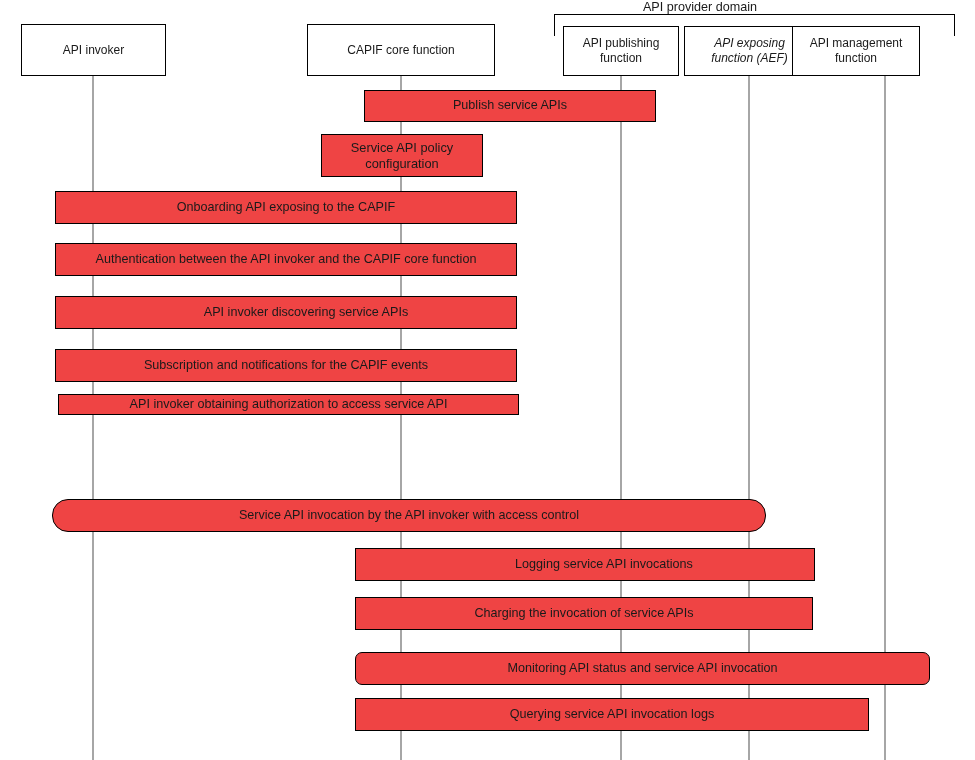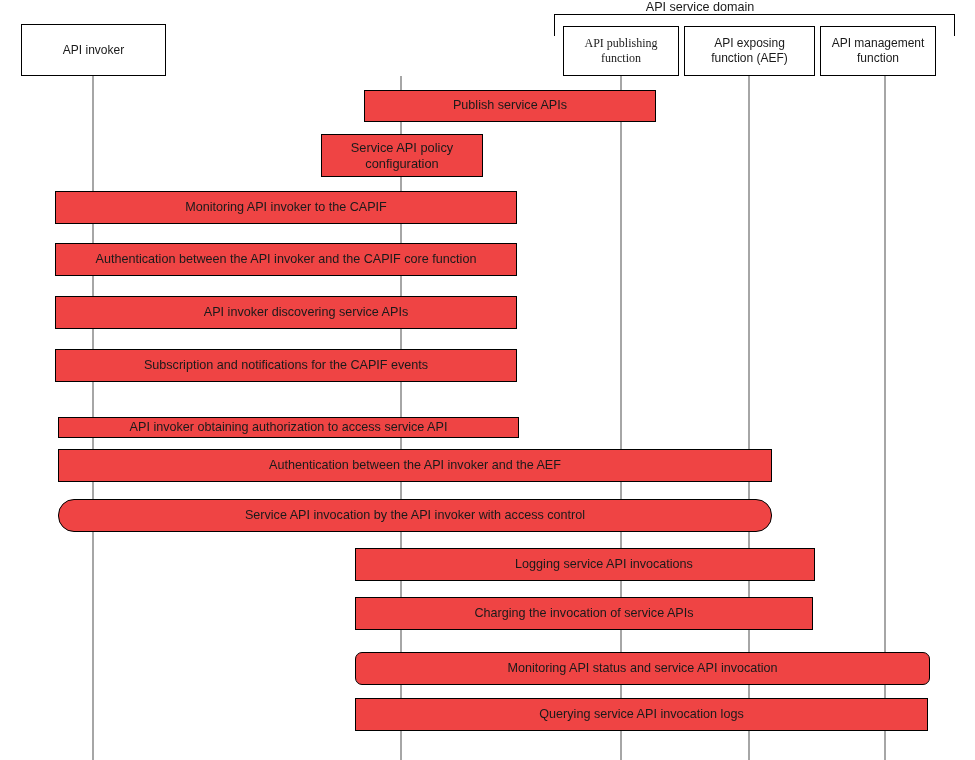--- a/index.html
+++ b/index.html
@@ -80,70 +80,70 @@
     white-space: nowrap;
     z-index: 2;
   }
 </style>
 </head>
 <body>
 
 <div id="diagram">
 
 <div class="domain-bracket" style="left: 554px; top: 14px; width: 401px; height: 22px;"></div>
-    <div class="domain-label" style="left: 700px; top: 1px; transform: translateX(-50%);">API service domain</div>
+    <div class="domain-label" style="left: 700px; top: 1px; transform: translateX(-50%);">API provider domain</div>
     <div class="lifeline" style="left: 92px; top: 76px; height: 684px; background: rgb(166, 166, 166);"></div>
     <div class="participant" style="left: 21px; top: 24px; width: 145px; height: 52px;">
       <span>API invoker</span>
     </div>
     <div class="lifeline" style="left: 400px; top: 76px; height: 684px; background: rgb(166, 166, 166);"></div>
+    <div class="participant" style="left: 307px; top: 24px; width: 188px; height: 52px;">
+      <span>CAPIF core function</span>
+    </div>
     <div class="lifeline" style="left: 620px; top: 76px; height: 684px; background: rgb(166, 166, 166);"></div>
-    <div class="participant" style="left: 563px; top: 26px; width: 116px; height: 50px; font-family: Liberation Serif, serif;">
+    <div class="participant" style="left: 563px; top: 26px; width: 116px; height: 50px;">
       <span>API publishing function</span>
     </div>
     <div class="lifeline" style="left: 748px; top: 76px; height: 684px; background: rgb(166, 166, 166);"></div>
-    <div class="participant" style="left: 684px; top: 26px; width: 131px; height: 50px;">
+    <div class="participant" style="left: 684px; top: 26px; width: 131px; height: 50px; font-style: italic;">
       <span>API exposing function (AEF)</span>
     </div>
     <div class="lifeline" style="left: 884px; top: 76px; height: 684px; background: rgb(166, 166, 166);"></div>
-    <div class="participant" style="left: 820px; top: 26px; width: 116px; height: 50px;">
+    <div class="participant" style="left: 792px; top: 26px; width: 128px; height: 50px;">
       <span>API management function</span>
     </div>
     <div class="step" style="left: 364px; top: 90px; width: 292px; height: 32px;">
       <span>Publish service APIs</span>
     </div>
     <div class="step two-line" style="left: 321px; top: 134px; width: 162px; height: 43px;">
       <span>Service API policy configuration</span>
     </div>
     <div class="step" style="left: 55px; top: 191px; width: 462px; height: 33px;">
-      <span>Monitoring API invoker to the CAPIF</span>
+      <span>Onboarding API exposing to the CAPIF</span>
     </div>
     <div class="step" style="left: 55px; top: 243px; width: 462px; height: 33px;">
       <span>Authentication between the API invoker and the CAPIF core function</span>
     </div>
     <div class="step" style="left: 55px; top: 296px; width: 462px; height: 33px; padding-left: 46px;">
       <span>API invoker discovering service APIs</span>
     </div>
     <div class="step" style="left: 55px; top: 349px; width: 462px; height: 33px;">
       <span>Subscription and notifications for the CAPIF events</span>
     </div>
-    <div class="step" style="left: 58px; top: 417px; width: 461px; height: 21px;">
+    <div class="step" style="left: 58px; top: 394px; width: 461px; height: 21px;">
       <span>API invoker obtaining authorization to access service API</span>
     </div>
-    <div class="step" style="left: 58px; top: 449px; width: 714px; height: 33px;">
-      <span>Authentication between the API invoker and the AEF</span>
-    </div>
-    <div class="step" style="left: 58px; top: 499px; width: 714px; height: 33px; border-radius: 16px;">
+    <div class="step" style="left: 52px; top: 499px; width: 714px; height: 33px; border-radius: 16px;">
       <span>Service API invocation by the API invoker with access control</span>
     </div>
     <div class="step" style="left: 355px; top: 548px; width: 460px; height: 33px; padding-left: 44px;">
       <span>Logging service API invocations</span>
     </div>
     <div class="step" style="left: 355px; top: 597px; width: 458px; height: 33px;">
       <span>Charging the invocation of service APIs</span>
     </div>
     <div class="step" style="left: 355px; top: 652px; width: 575px; height: 33px; border-radius: 7px;">
       <span>Monitoring API status and service API invocation</span>
     </div>
-    <div class="step" style="left: 355px; top: 698px; width: 573px; height: 33px;">
+    <div class="step" style="left: 355px; top: 698px; width: 514px; height: 33px;">
       <span>Querying service API invocation logs</span>
     </div>
   </div>
 
 </body></html>

